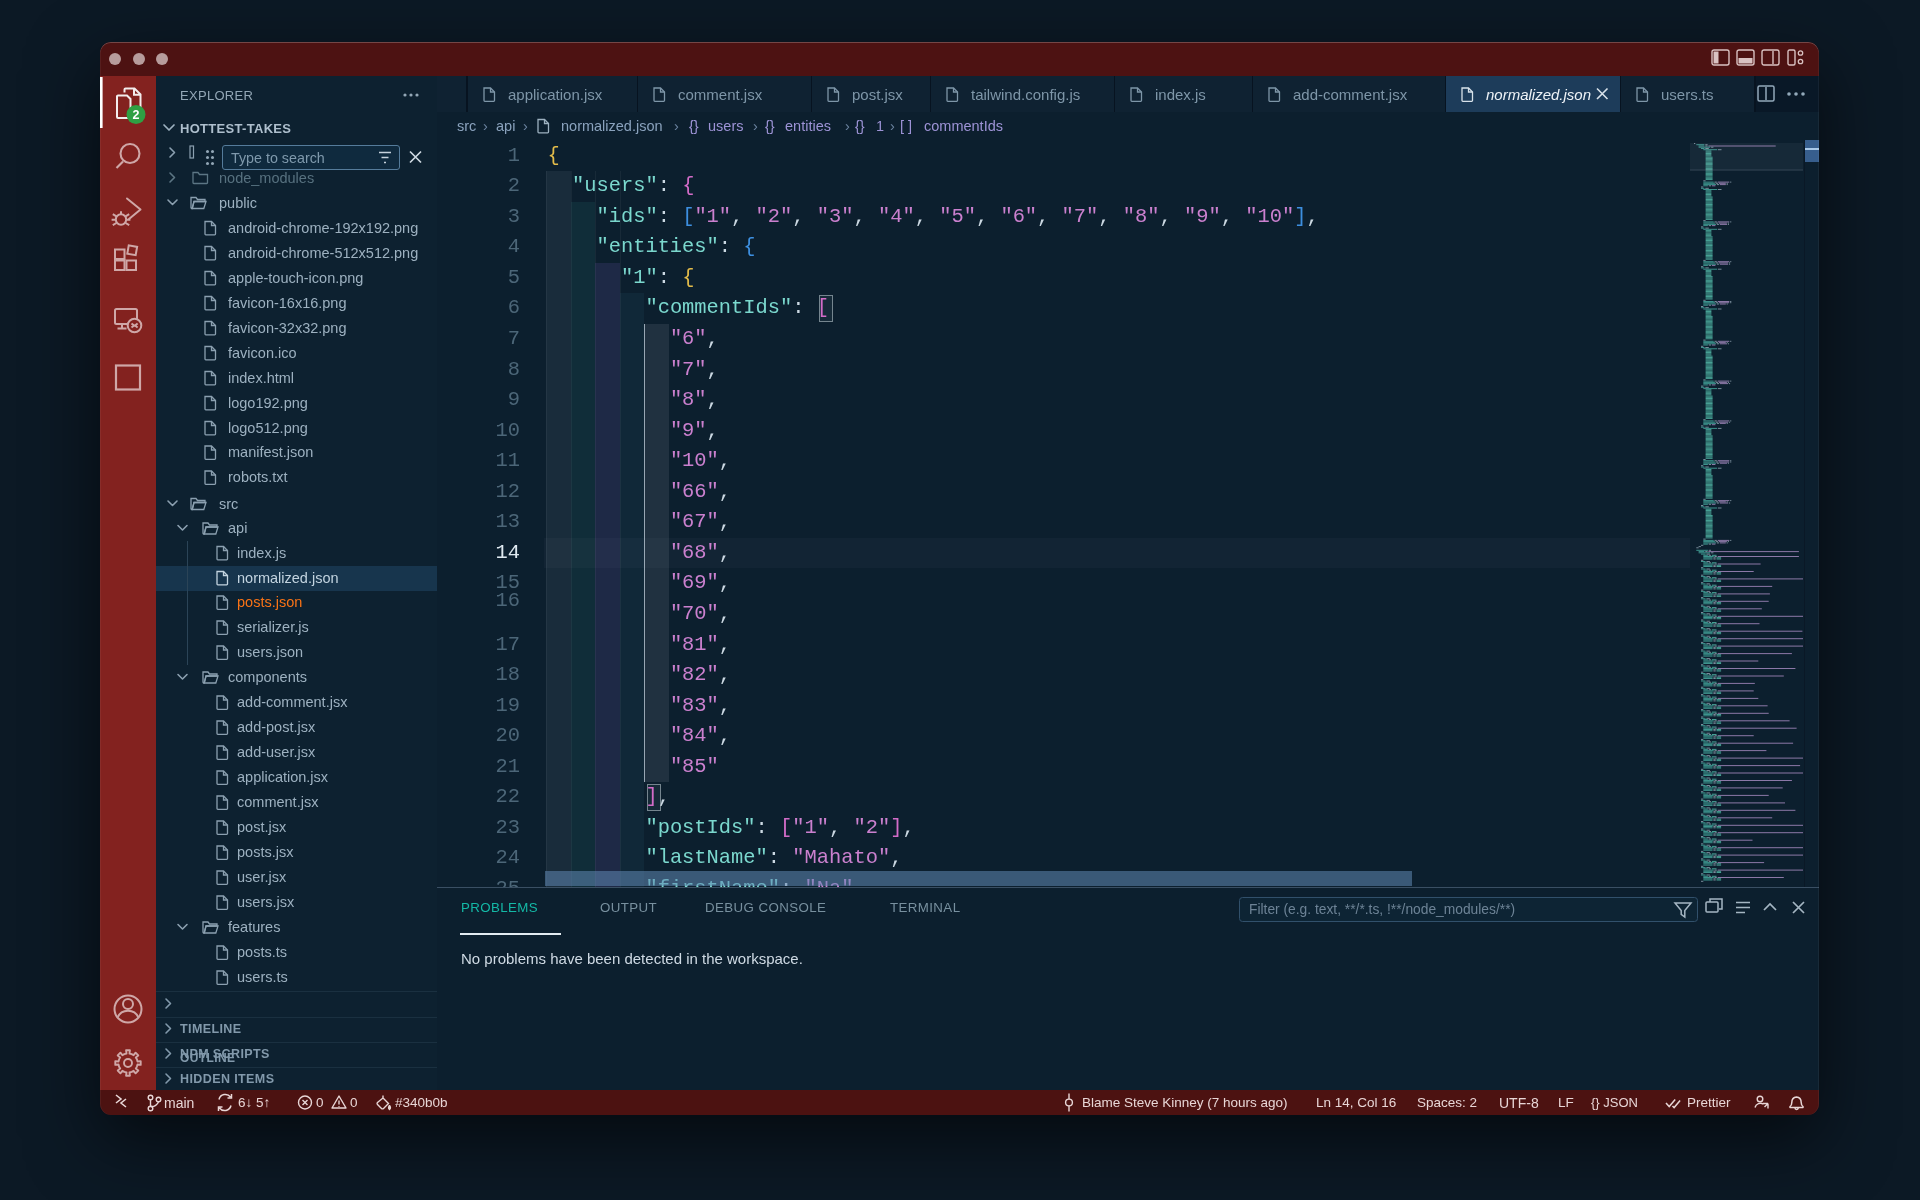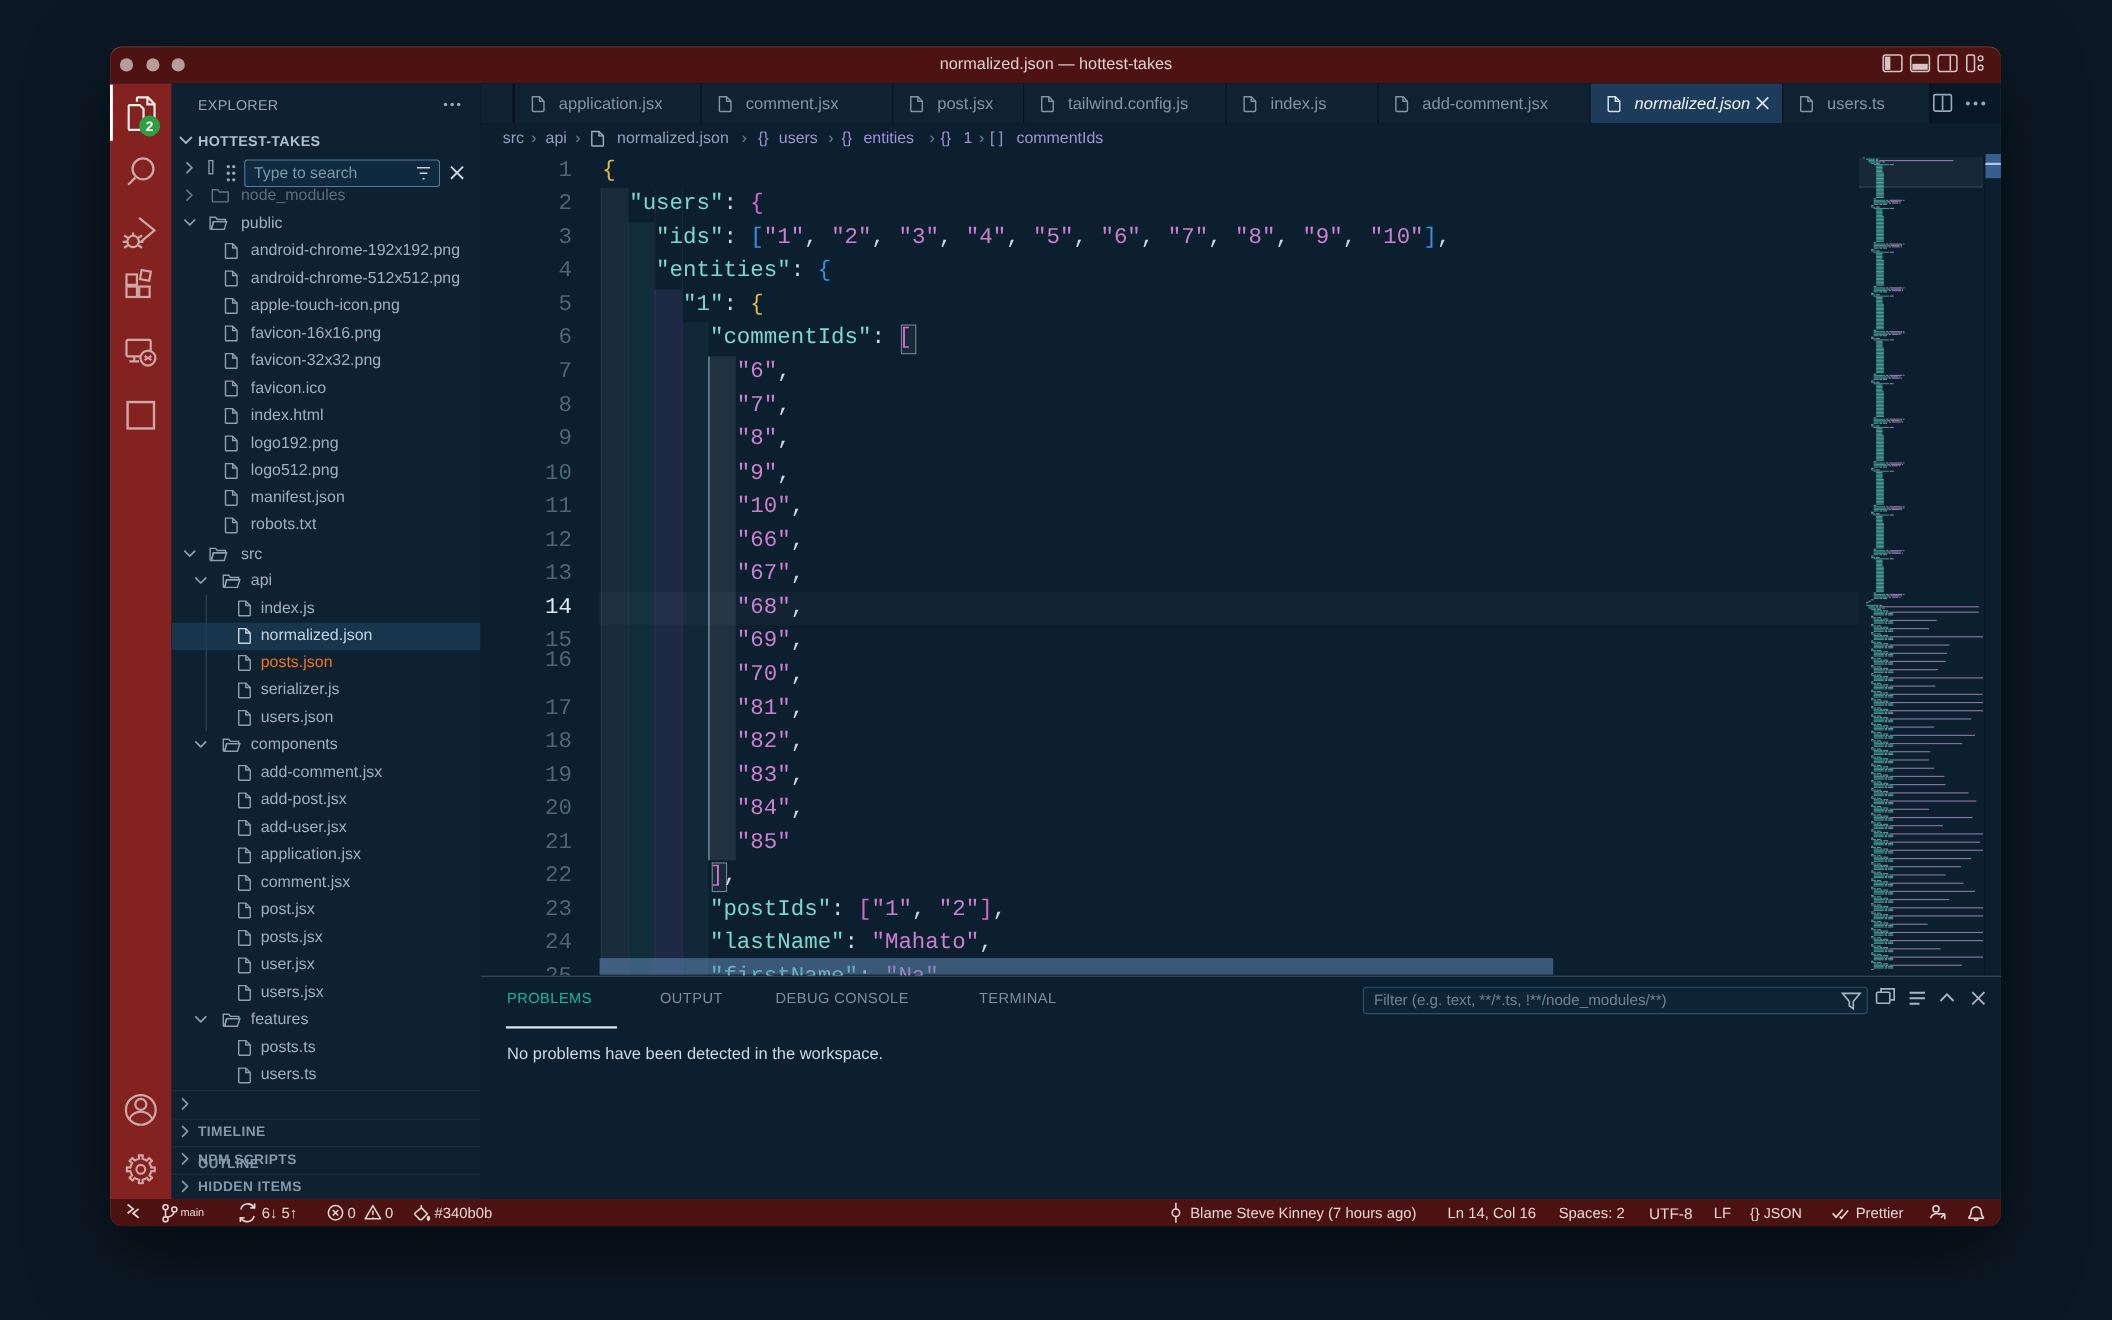--- a/index.html
+++ b/index.html
@@ -31,21 +31,20 @@
 .st{position:absolute;top:0;height:25px;line-height:26px;white-space:nowrap}
 .trow{position:absolute;left:0;width:281px;height:25px;color:#9db1c0;font-size:14.5px}
 .trow .txt{position:absolute;top:0;line-height:25px;white-space:nowrap}
 svg{display:block}
 </style></head><body>
 <div id="win">
     <div id="titlebar"></div>
     <div class="tl" style="left:8.5px"></div>
     <div class="tl" style="left:32.5px"></div>
     <div class="tl" style="left:56px"></div>
-    <div id="title">normalized.json — hottest-takes</div>
     <svg style="position:absolute;left:0;top:0" width="1719" height="34" viewBox="0 0 1719 34">
       <g transform="translate(1612,8)">
         <rect x="0" y="0" width="17" height="15" rx="2" fill="none" stroke="#d9c2c2" stroke-width="1.4"></rect>
         <rect x="1.5" y="1.5" width="5" height="12" fill="#d9c2c2"></rect>
       </g>
       <g transform="translate(1637,8)">
         <rect x="0" y="0" width="17" height="15" rx="2" fill="none" stroke="#d9c2c2" stroke-width="1.4"></rect>
         <rect x="1.5" y="8" width="14" height="5.5" fill="#d9c2c2"></rect>
       </g>
       <g transform="translate(1662,8)">
@@ -1721,21 +1720,21 @@
           <g stroke="#a5b6c3" stroke-width="1.7" fill="none">
             <path d="M1327 19 l6 -6 6 6"></path>
           </g>
           <g stroke="#a5b6c3" stroke-width="1.7" fill="none">
             <path d="M1356 11 l11 11 M1367 11 l-11 11"></path>
           </g>
         </svg>
       </div>
     </div>
     <div id="statusbar">
-      <div class="st" style="left:64px;font-size:10px">main</div>
+      <div class="st" style="left:64px;font-size:14px">main</div>
       <div class="st" style="left:138px;font-size:13.5px">6↓ 5↑</div>
       <div class="st" style="left:216px;font-size:13.5px">0</div>
       <div class="st" style="left:250px;font-size:13.5px">0</div>
       <div class="st" style="left:295px;font-size:13.5px">#340b0b</div>
       <div class="st" style="left:982px;font-size:13.5px">Blame Steve Kinney (7 hours ago)</div>
       <div class="st" style="left:1216px;font-size:13.5px">Ln 14, Col 16</div>
       <div class="st" style="left:1317px;font-size:13.5px">Spaces: 2</div>
       <div class="st" style="left:1399px;font-size:14px">UTF-8</div>
       <div class="st" style="left:1458px;font-size:13.5px">LF</div>
       <div class="st" style="left:1491px;font-size:13px">{} JSON</div>

